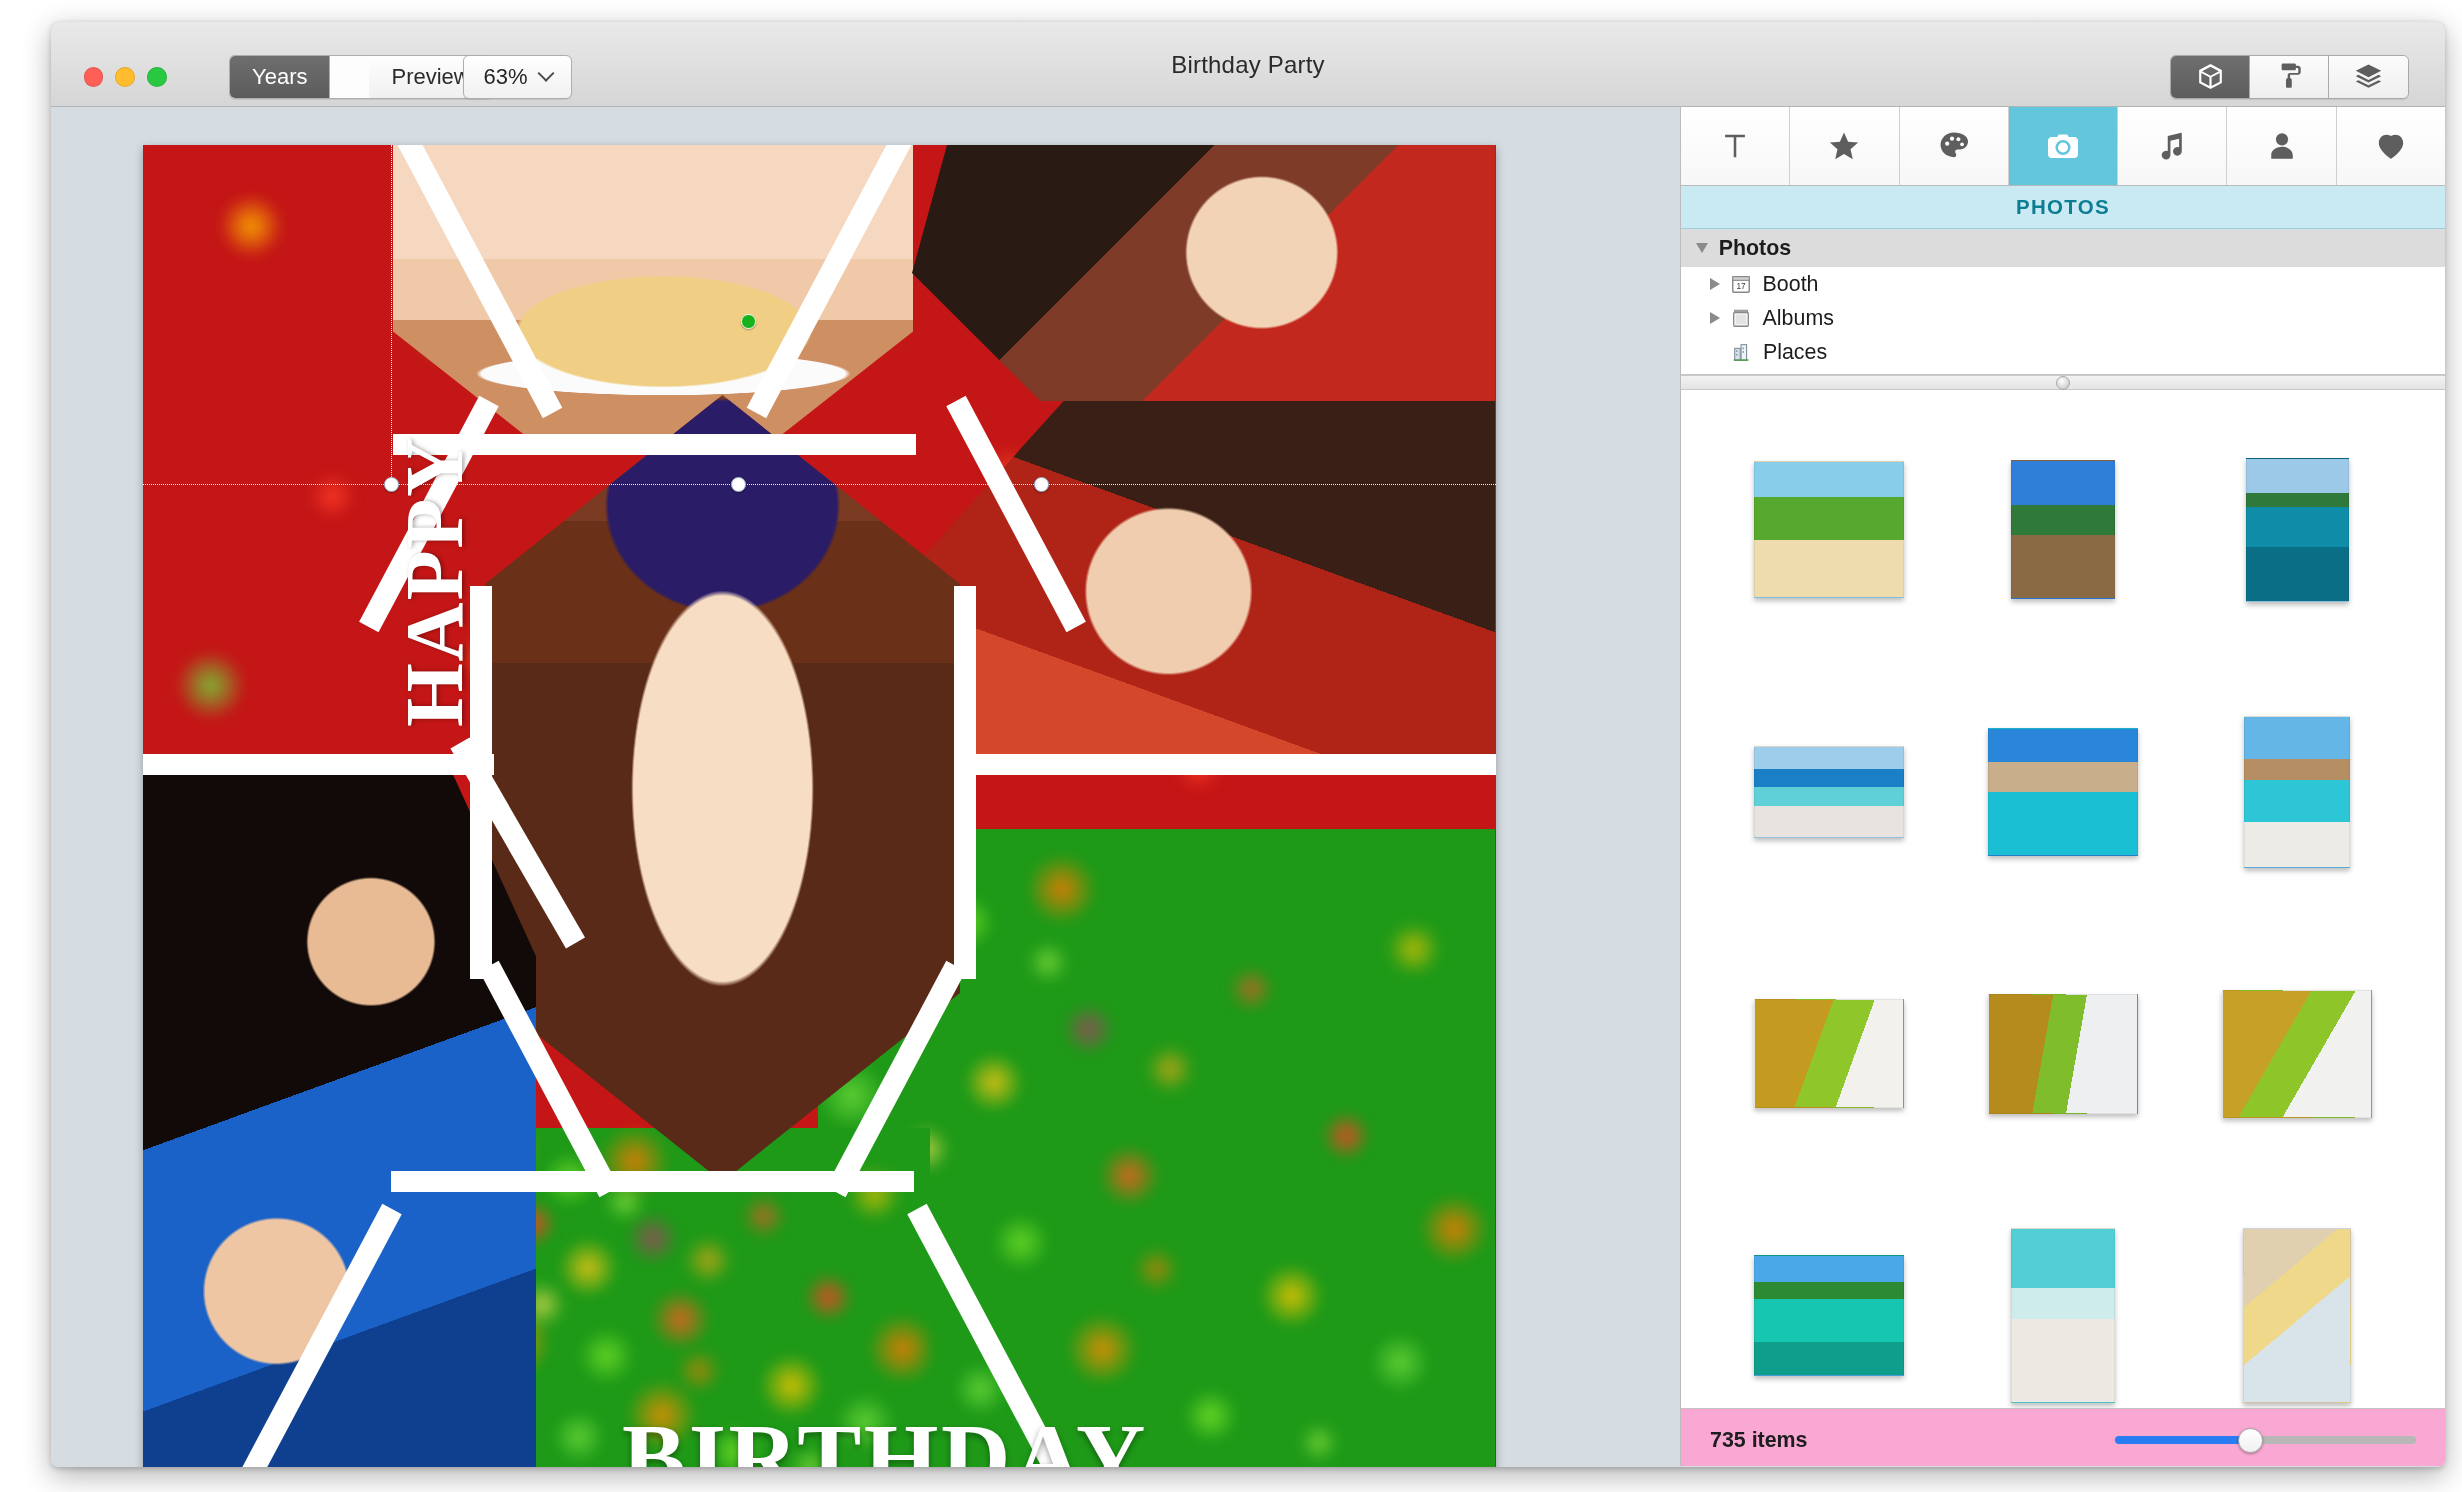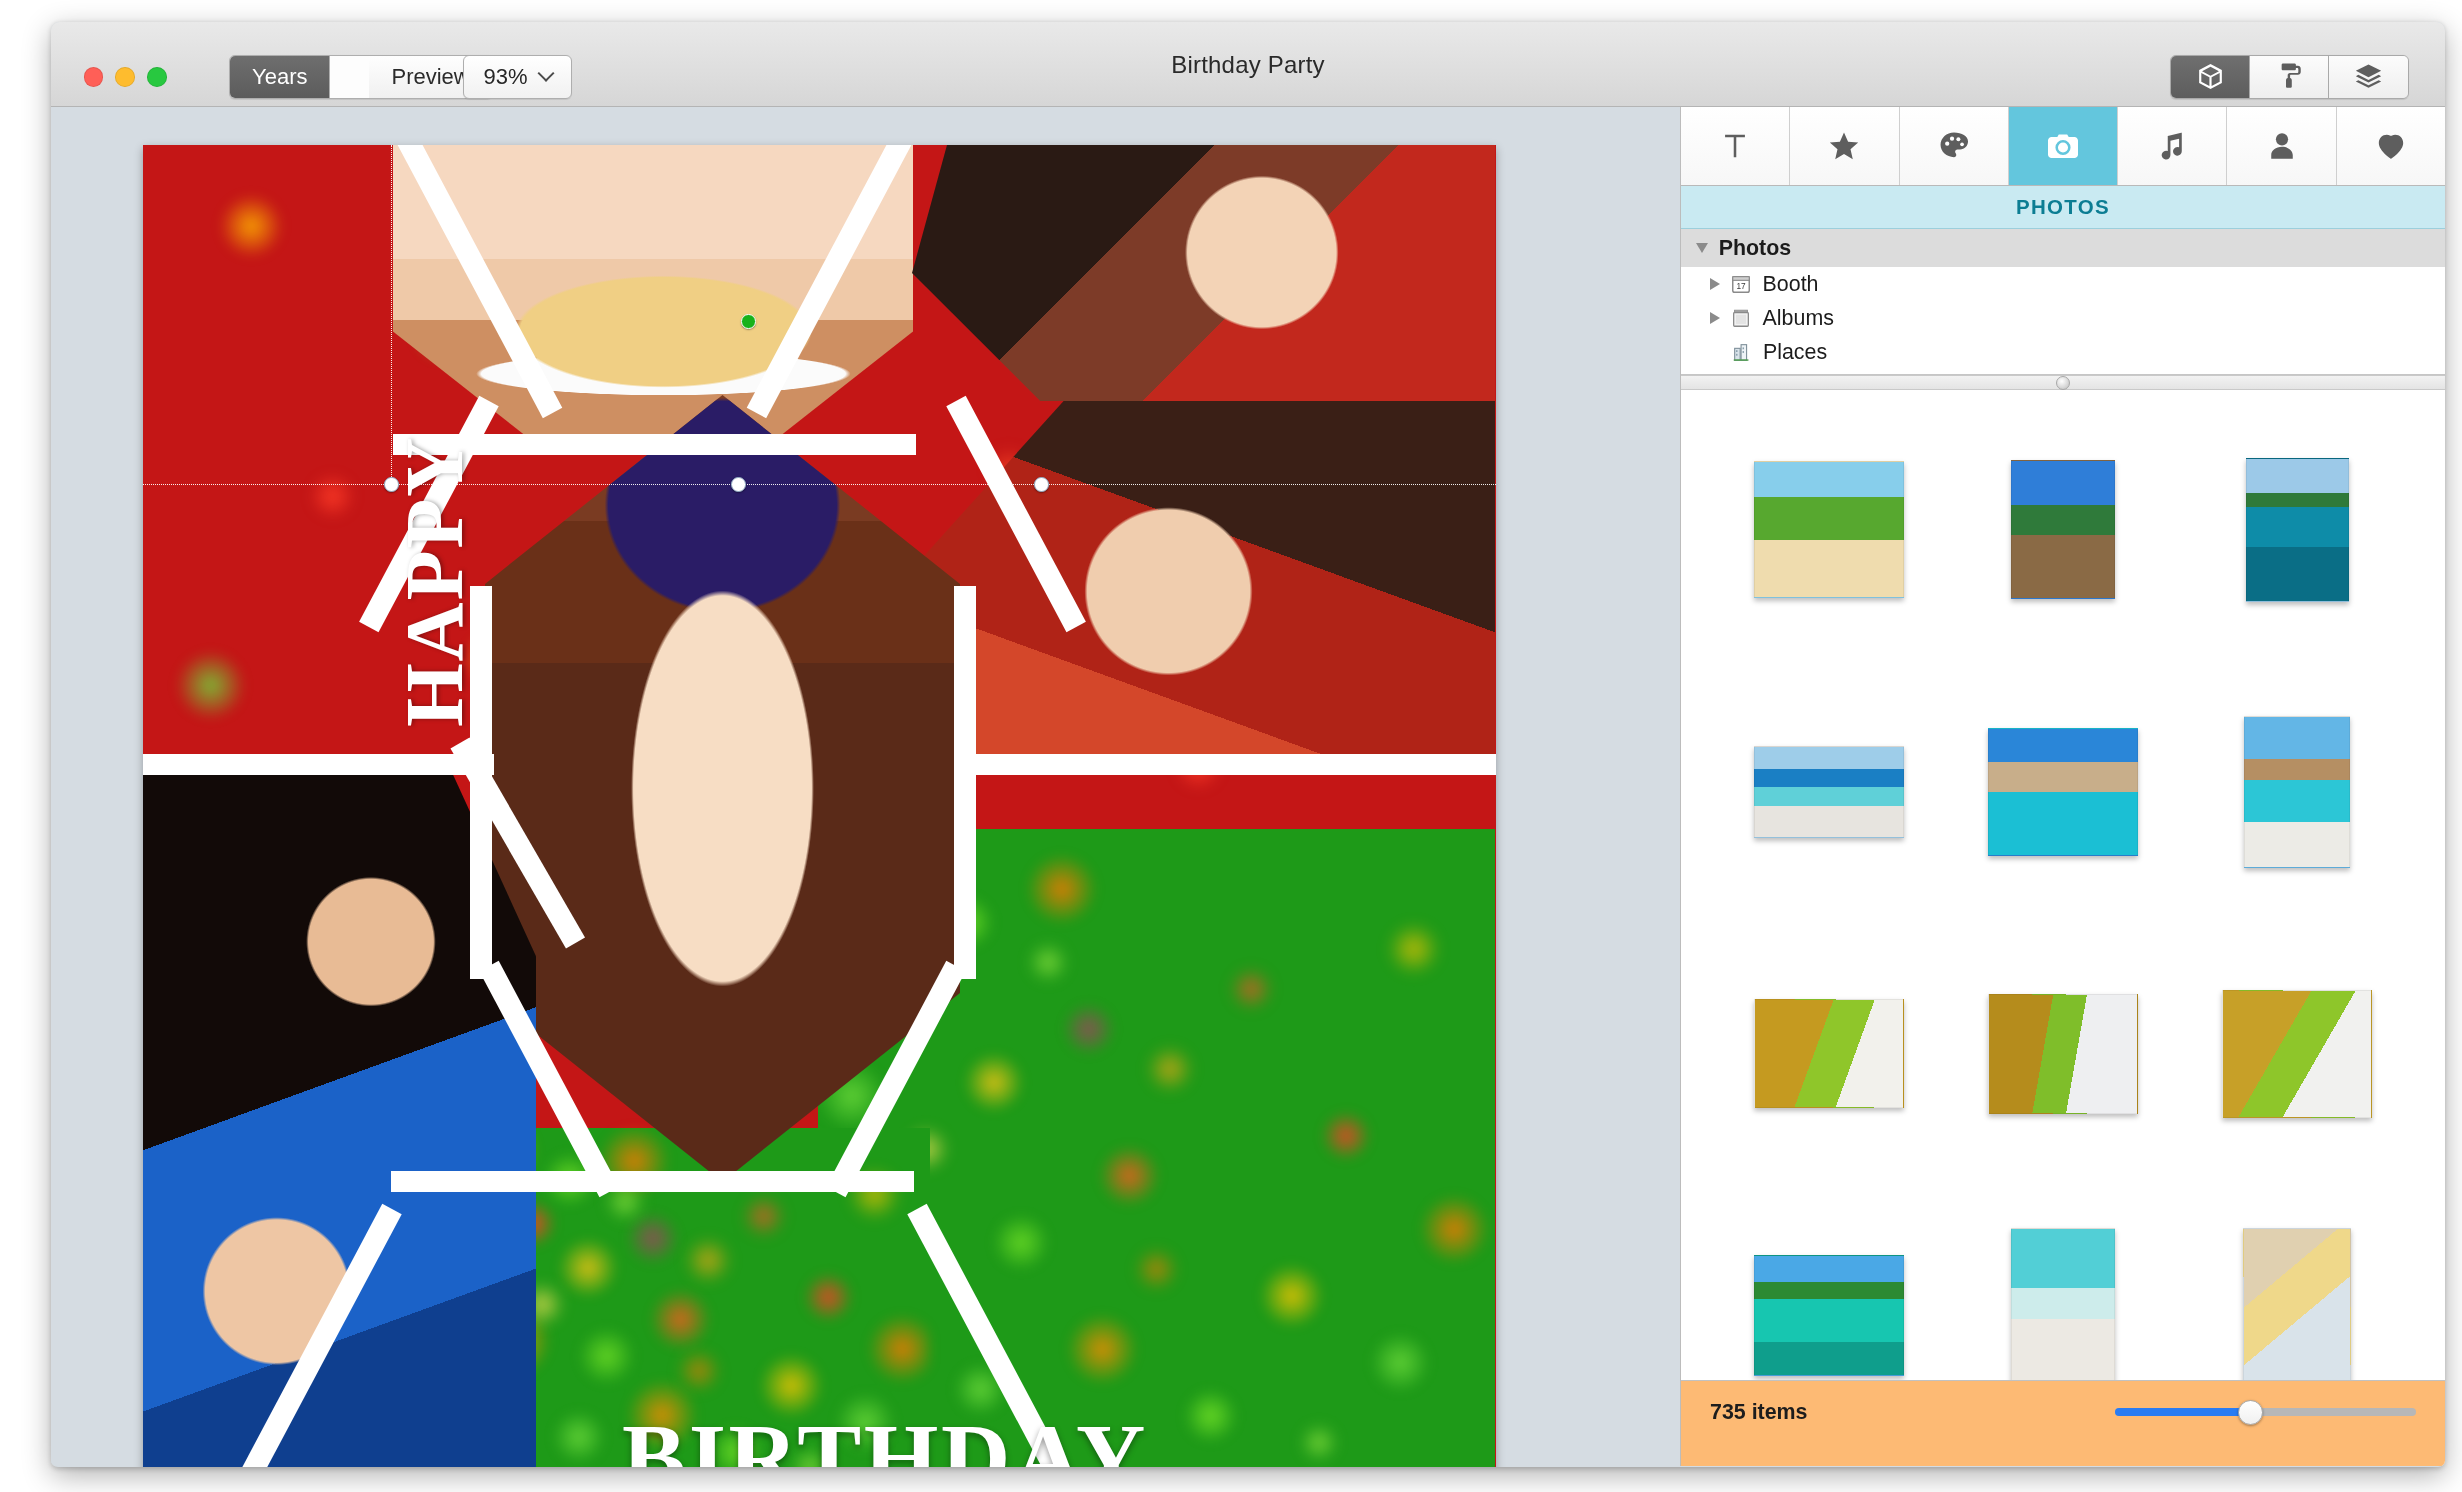--- a/index.html
+++ b/index.html
@@ -300,22 +300,22 @@
   .t-woman-beach { background: linear-gradient(#63b6e6 0 28%, #b58f63 28% 42%, #2cc6d6 42% 70%, #ecebe6 70% 100%); }
   .t-chair1 { background: linear-gradient(110deg, #c59a20 0 42%, #8fc62a 42% 64%, #f2f1ec 64% 100%); }
   .t-chair2 { background: linear-gradient(100deg, #b58c1c 0 38%, #7fbe2a 38% 58%, #eeeff1 58% 100%); }
   .t-chair3 { background: linear-gradient(120deg, #c7a028 0 40%, #8ec62a 40% 60%, #f1f1ef 60% 100%); }
   .t-pool { background: linear-gradient(#4aa8e6 0 22%, #2c8a32 22% 36%, #17c6b0 36% 72%, #0f9e8c 72% 100%); }
   .t-feet { background: linear-gradient(#52cfd6 0 34%, #cdeceb 34% 52%, #ece9e3 52% 100%); }
   .t-juice { background: linear-gradient(140deg, #e0d0b0 0 30%, #efd88a 30% 52%, #d9e3ea 52% 100%); }
 
   
   #panel-bottom {
-    background: #fdba74; border-top: 0.9px solid #c2c2c2;
-    padding: 12px 29px 35px 29px;
+    background: #f9a8d4; border-top: 0.9px solid #c2c2c2;
+    padding: 12px 29px 7px 29px;
   }
   #count-row { display: flex; align-items: center; justify-content: space-between; height: 38px; }
   #item-count { font-size: 21.4px; color: #1d1d1d; font-weight: 700; }
   #size-slider { position: relative; width: 301px; height: 8.5px; }
   #slider-track { position: absolute; top: 0; left: 0; right: 0; height: 8.5px; border-radius: 4.3px; background: #b7b7b7; }
   #slider-fill { position: absolute; top: 0; left: 0; height: 8.5px; border-radius: 4.3px; background: #2a7cf2; }
   #slider-knob {
     position: absolute; top: -7.7px; width: 25px; height: 25px; border-radius: 50%;
     background: linear-gradient(#ffffff, #f0f0f0);
     border: 0.9px solid #a6a6a6; box-shadow: 0 0.9px 2.6px rgba(0,0,0,.35);
@@ -341,21 +341,21 @@
       <div class="dot yellow"></div>
       <div class="dot green"></div>
     </div>
 
     <div id="mode-segment">
       <div class="seg active">Years</div>
       <div class="seg">Preview</div>
     </div>
 
     <div id="zoom-popup">
-      <span>93%</span>
+      <span>63%</span>
       <span class="chev"></span>
     </div>
 
     <div id="right-tools">
       <div class="tool active">
         <span>
           <svg width="29" height="29" viewBox="0 0 24 24" fill="#ffffff">
             <path d="M12 1.6 2.6 6.6v10.8L12 22.4l9.4-5V6.6L12 1.6zm0 2.3 7 3.7-7 3.7-7-3.7 7-3.7zm-7.6 5.2 6.7 3.6v7.2l-6.7-3.6V9.1zm8.5 10.8v-7.2l6.7-3.6v7.2l-6.7 3.6z"></path>
           </svg>
         </span>

